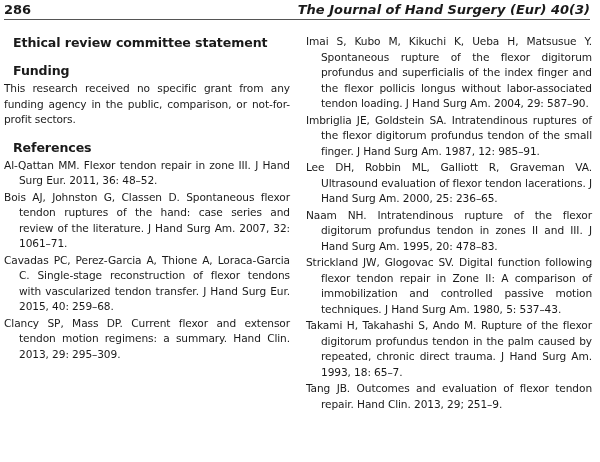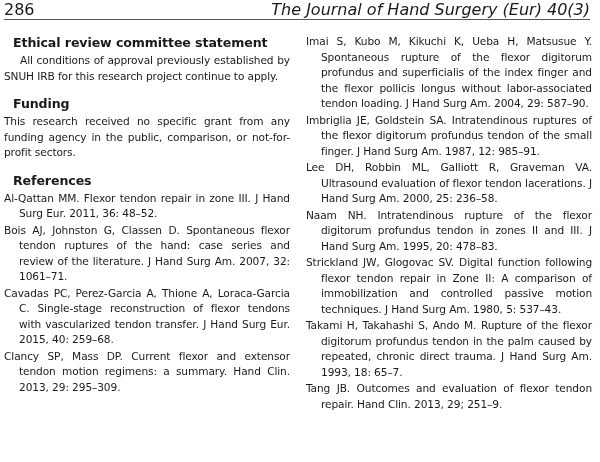--- a/index.html
+++ b/index.html
@@ -3,21 +3,21 @@
   <meta charset="utf-8">
   <style>
     html, body { margin: 0; padding: 0; background: #ffffff; }
     body {
       width: 600px; height: 462px; overflow: hidden; position: relative;
       font-family: "DejaVu Sans", sans-serif; color: #1a1a1a;
     }
     .header {
       position: absolute; left: 4px; right: 10px; top: 2px; height: 17px;
       border-bottom: 1px solid #555;
-      font-size: 16px; line-height: 15px;
+      font-size: 13px; line-height: 15px; font-weight: bold;
     }
     .header .page-num { position: absolute; left: 0; top: 0; }
     .header .journal { position: absolute; right: 0; top: 0; font-style: italic; }
     .col {
       position: absolute; top: 34px; width: 286px;
       font-size: 10.6px; line-height: 15.5px; letter-spacing: -0.1px;
     }
     .col.left { left: 4px; }
     .col.right { left: 306px; top: 34px; }
     h2 {
@@ -34,38 +34,37 @@
 <body>
 
 <div class="header">
   <span class="page-num">286</span>
   <span class="journal">The Journal of Hand Surgery (Eur) 40(3)</span>
 </div>
 
 <div class="col left">
   <div class="section">
     <h2>Ethical review committee statement</h2>
-    <p class="indent">All conditions of approval previously established by SNUH IRB for this research project continue to apply.</p>
   </div>
   <div class="section">
     <h2>Funding</h2>
     <p>This research received no specific grant from any funding agency in the public, comparison, or not-for-profit sectors.</p>
   </div>
   <div>
     <h2>References</h2>
     <p class="ref">Al-Qattan MM. Flexor tendon repair in zone III. J Hand Surg Eur. 2011, 36: 48–52.</p>
     <p class="ref">Bois AJ, Johnston G, Classen D. Spontaneous flexor tendon ruptures of the hand: case series and review of the literature. J Hand Surg Am. 2007, 32: 1061–71.</p>
     <p class="ref">Cavadas PC, Perez-Garcia A, Thione A, Loraca-Garcia C. Single-stage reconstruction of flexor tendons with vascularized tendon transfer. J Hand Surg Eur. 2015, 40: 259–68.</p>
     <p class="ref">Clancy SP, Mass DP. Current flexor and extensor tendon motion regimens: a summary. Hand Clin. 2013, 29: 295–309.</p>
 
   </div>
 </div>
 
 <div class="col right">
   <p class="ref">Imai S, Kubo M, Kikuchi K, Ueba H, Matsusue Y. Spontaneous rupture of the flexor digitorum profundus and superficialis of the index finger and the flexor pollicis longus without labor-associated tendon loading. J Hand Surg Am. 2004, 29: 587–90.</p>
   <p class="ref">Imbriglia JE, Goldstein SA. Intratendinous ruptures of the flexor digitorum profundus tendon of the small finger. J Hand Surg Am. 1987, 12: 985–91.</p>
-  <p class="ref">Lee DH, Robbin ML, Galliott R, Graveman VA. Ultrasound evaluation of flexor tendon lacerations. J Hand Surg Am. 2000, 25: 236–58.</p>
+  <p class="ref">Lee DH, Robbin ML, Galliott R, Graveman VA. Ultrasound evaluation of flexor tendon lacerations. J Hand Surg Am. 2000, 25: 236–65.</p>
   <p class="ref">Naam NH. Intratendinous rupture of the flexor digitorum profundus tendon in zones II and III. J Hand Surg Am. 1995, 20: 478–83.</p>
   <p class="ref">Strickland JW, Glogovac SV. Digital function following flexor tendon repair in Zone II: A comparison of immobilization and controlled passive motion techniques. J Hand Surg Am. 1980, 5: 537–43.</p>
   <p class="ref">Takami H, Takahashi S, Ando M. Rupture of the flexor digitorum profundus tendon in the palm caused by repeated, chronic direct trauma. J Hand Surg Am. 1993, 18: 65–7.</p>
   <p class="ref">Tang JB. Outcomes and evaluation of flexor tendon repair. Hand Clin. 2013, 29; 251–9.</p>
 
 </div>
 
 </body></html>

